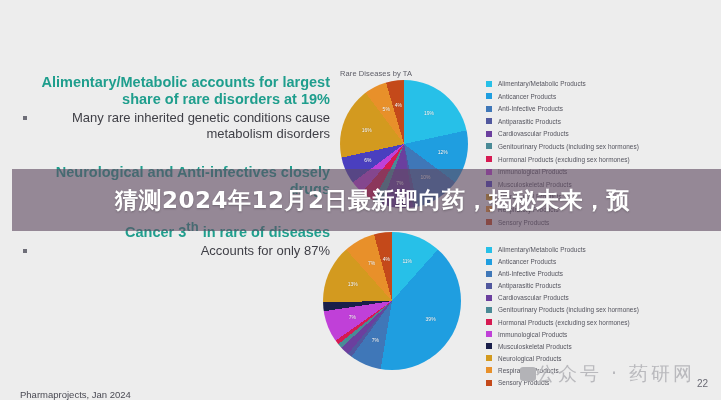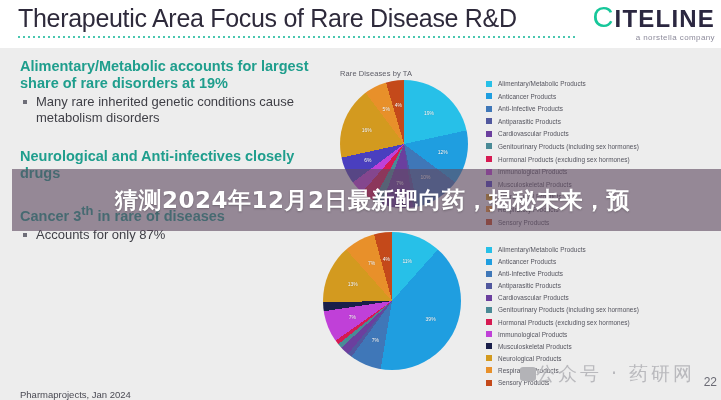--- a/index.html
+++ b/index.html
@@ -40,21 +40,21 @@
     font-size:24px;line-height:26px;color:#2b2740;letter-spacing:1.2px;
     font-weight:600;white-space:nowrap;
   }
   .logo-c{color:#16c79a;font-weight:400;font-size:29px;}
   .logo-sub{
     font-size:8px;color:#8d8b9b;letter-spacing:.4px;text-align:right;
     margin-top:1px;
   }
 
   
-  .col-left{position:absolute;left:20px;top:58px;width:310px;}
+  .col-left{position:absolute;left:20px;top:74px;width:310px;text-align:right;}
   .blk{margin-bottom:11px;}
   .blk-head{
     color:#1f9e8d;font-weight:bold;font-size:14.5px;line-height:17px;
     margin:0 0 2px 0;
   }
   .blk-head .ord{font-size:13px;vertical-align:super;}
   .bullets{list-style:none;margin:0;padding:0;}
   .bullets li{
     position:relative;padding-left:16px;
     color:#3f3f46;font-size:13px;line-height:16px;margin-bottom:1px;
@@ -83,22 +83,22 @@
   .leg-txt{font-size:6.4px;color:#54545e;letter-spacing:.05px;white-space:nowrap;}
 
   .legend2 .leg-item{margin-bottom:5.1px;}
 
   
   .foot-src{
     position:absolute;left:20px;bottom:0;
     font-size:9.5px;color:#4a4a53;
   }
   .foot-page{
-    position:absolute;right:4px;bottom:11px;
-    font-size:12px;color:#6a6a74;margin-top:20px;
+    position:absolute;right:13px;bottom:11px;
+    font-size:10px;color:#6a6a74;margin-top:20px;
   }
   .wmk{
     position:absolute;right:26px;bottom:13px;
     font-size:19px;color:#b9b9bd;letter-spacing:3px;
     display:flex;align-items:center;gap:0;
     font-family:"DejaVu Sans",sans-serif;
   }
   .wmk-badge{
     width:16px;height:14px;background:#b3b3b7;border-radius:3px;
     display:inline-block;
@@ -116,28 +116,20 @@
     letter-spacing:.5px;white-space:nowrap;
     font-family:"DejaVu Sans",sans-serif;
     text-shadow:0 1px 2px rgba(0,0,0,.25);
   }
 </style>
 </head>
 <body>
 
 <div id="slide">
 
-  <div class="hdr">
-    <div class="hdr-title">Therapeutic Area Focus of Rare Disease R&amp;D</div>
-    <div class="hdr-rule"></div>
-    <div class="logo">
-      <div class="logo-main"><span class="logo-c">C</span><span>ITELINE</span></div>
-      <div class="logo-sub">a norstella company</div>
-    </div>
-  </div>
 
   <div class="col-left">
 
     <div class="blk">
       <p class="blk-head">Alimentary/Metabolic accounts for largest share of rare disorders at 19%</p>
       <ul class="bullets">
         <li>Many rare inherited genetic conditions cause metabolism disorders</li>
       </ul>
     </div>
 

